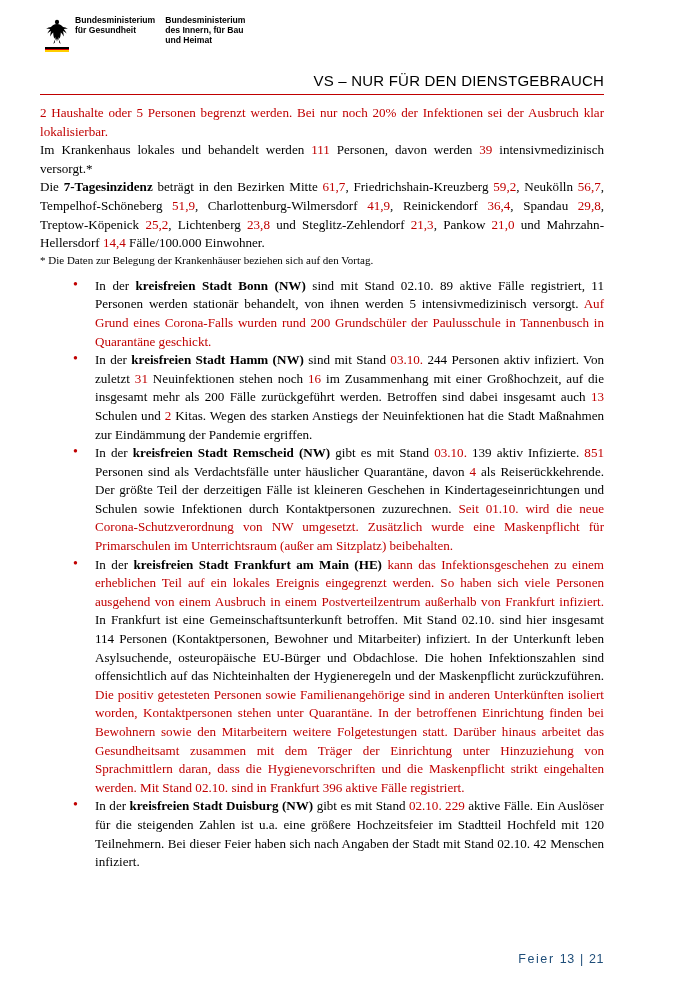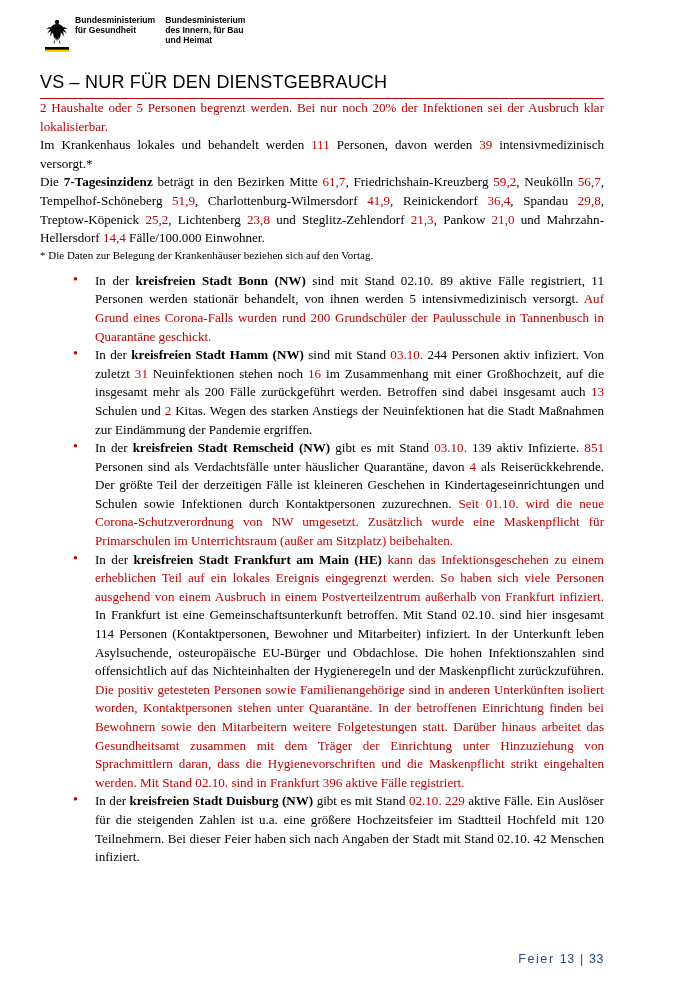--- a/index.html
+++ b/index.html
@@ -62,32 +62,33 @@
     padding-top: 1px;
     white-space: pre-line;
   }
   .ministry-text.second {
     font-weight: bold;
   }
   .logo-gap { width: 10px; }
 
   
   .classification {
-    text-align: left;
+    text-align: right;
     font-family: "Liberation Sans", sans-serif;
-    font-size: 18px;
+    font-size: 15px;
     letter-spacing: 0.2px;
     margin-top: 10px;
     padding-bottom: 5px;
     border-bottom: 1.3px solid #C00000;
     color: #000000;
   }
 
   
   .content {
+    margin-top: 9px;
     font-size: 13.1px;
     line-height: 18.6px;
     text-align: justify;
   }
   p.para {
     margin: 0 0 0 0;
     text-align: justify;
     text-justify: inter-word;
   }
   .red { color: #C00000; }
@@ -188,16 +189,16 @@
         <li><span class="black">In der </span><span class="black bold">kreisfreien Stadt Remscheid (NW)</span><span class="black"> gibt es mit Stand </span><span class="red">03.10.</span><span class="black"> 139 aktiv Infizierte. </span><span class="red">851</span><span class="black"> Personen sind als Verdachtsfälle unter häuslicher Quarantäne, davon </span><span class="red">4</span><span class="black"> als Reiserückkehrende. Der größte Teil der derzeitigen Fälle ist kleineren Geschehen in Kindertageseinrichtungen und Schulen sowie Infektionen durch Kontaktpersonen zuzurechnen. </span><span class="red">Seit 01.10. wird die neue Corona-Schutzverordnung von NW umgesetzt. Zusätzlich wurde eine Maskenpflicht für Primarschulen im Unterrichtsraum (außer am Sitzplatz) beibehalten.</span></li>
         <li><span class="black">In der </span><span class="black bold">kreisfreien Stadt Frankfurt am Main (HE)</span><span class="red"> kann das Infektionsgeschehen zu einem erheblichen Teil auf ein lokales Ereignis eingegrenzt werden. So haben sich viele Personen ausgehend von einem Ausbruch in einem Postverteilzentrum außerhalb von Frankfurt infiziert.</span><span class="black"> In Frankfurt ist eine Gemeinschaftsunterkunft betroffen. Mit Stand 02.10. sind hier insgesamt 114 Personen (Kontaktpersonen, Bewohner und Mitarbeiter) infiziert. In der Unterkunft leben Asylsuchende, osteuropäische EU-Bürger und Obdachlose. Die hohen Infektionszahlen sind offensichtlich auf das Nichteinhalten der Hygieneregeln und der Maskenpflicht zurückzuführen. </span><span class="red">Die positiv getesteten Personen sowie Familienangehörige sind in anderen Unterkünften isoliert worden, Kontaktpersonen stehen unter Quarantäne. In der betroffenen Einrichtung finden bei Bewohnern sowie den Mitarbeitern weitere Folgetestungen statt. Darüber hinaus arbeitet das Gesundheitsamt zusammen mit dem Träger der Einrichtung unter Hinzuziehung von Sprachmittlern daran, dass die Hygienevorschriften und die Maskenpflicht strikt eingehalten werden. Mit Stand 02.10. sind in Frankfurt 396 aktive Fälle registriert.</span></li>
         <li><span class="black">In der </span><span class="black bold">kreisfreien Stadt Duisburg (NW)</span><span class="black"> gibt es mit Stand </span><span class="red">02.10.</span><span class="red"> 229</span><span class="black"> aktive Fälle. Ein Auslöser für die steigenden Zahlen ist u.a. eine größere Hochzeitsfeier im Stadtteil Hochfeld mit 120 Teilnehmern. Bei dieser Feier haben sich nach Angaben der Stadt mit Stand 02.10. 42 Menschen infiziert.</span></li>
       </ul>
   </div>
 
   <div class="footer">
     <span>Feier</span>
     <span class="num">13</span>
     <span class="num">|</span>
-    <span class="num">33</span>
+    <span class="num">21</span>
   </div>
 
 </div>
 
 </body></html>

